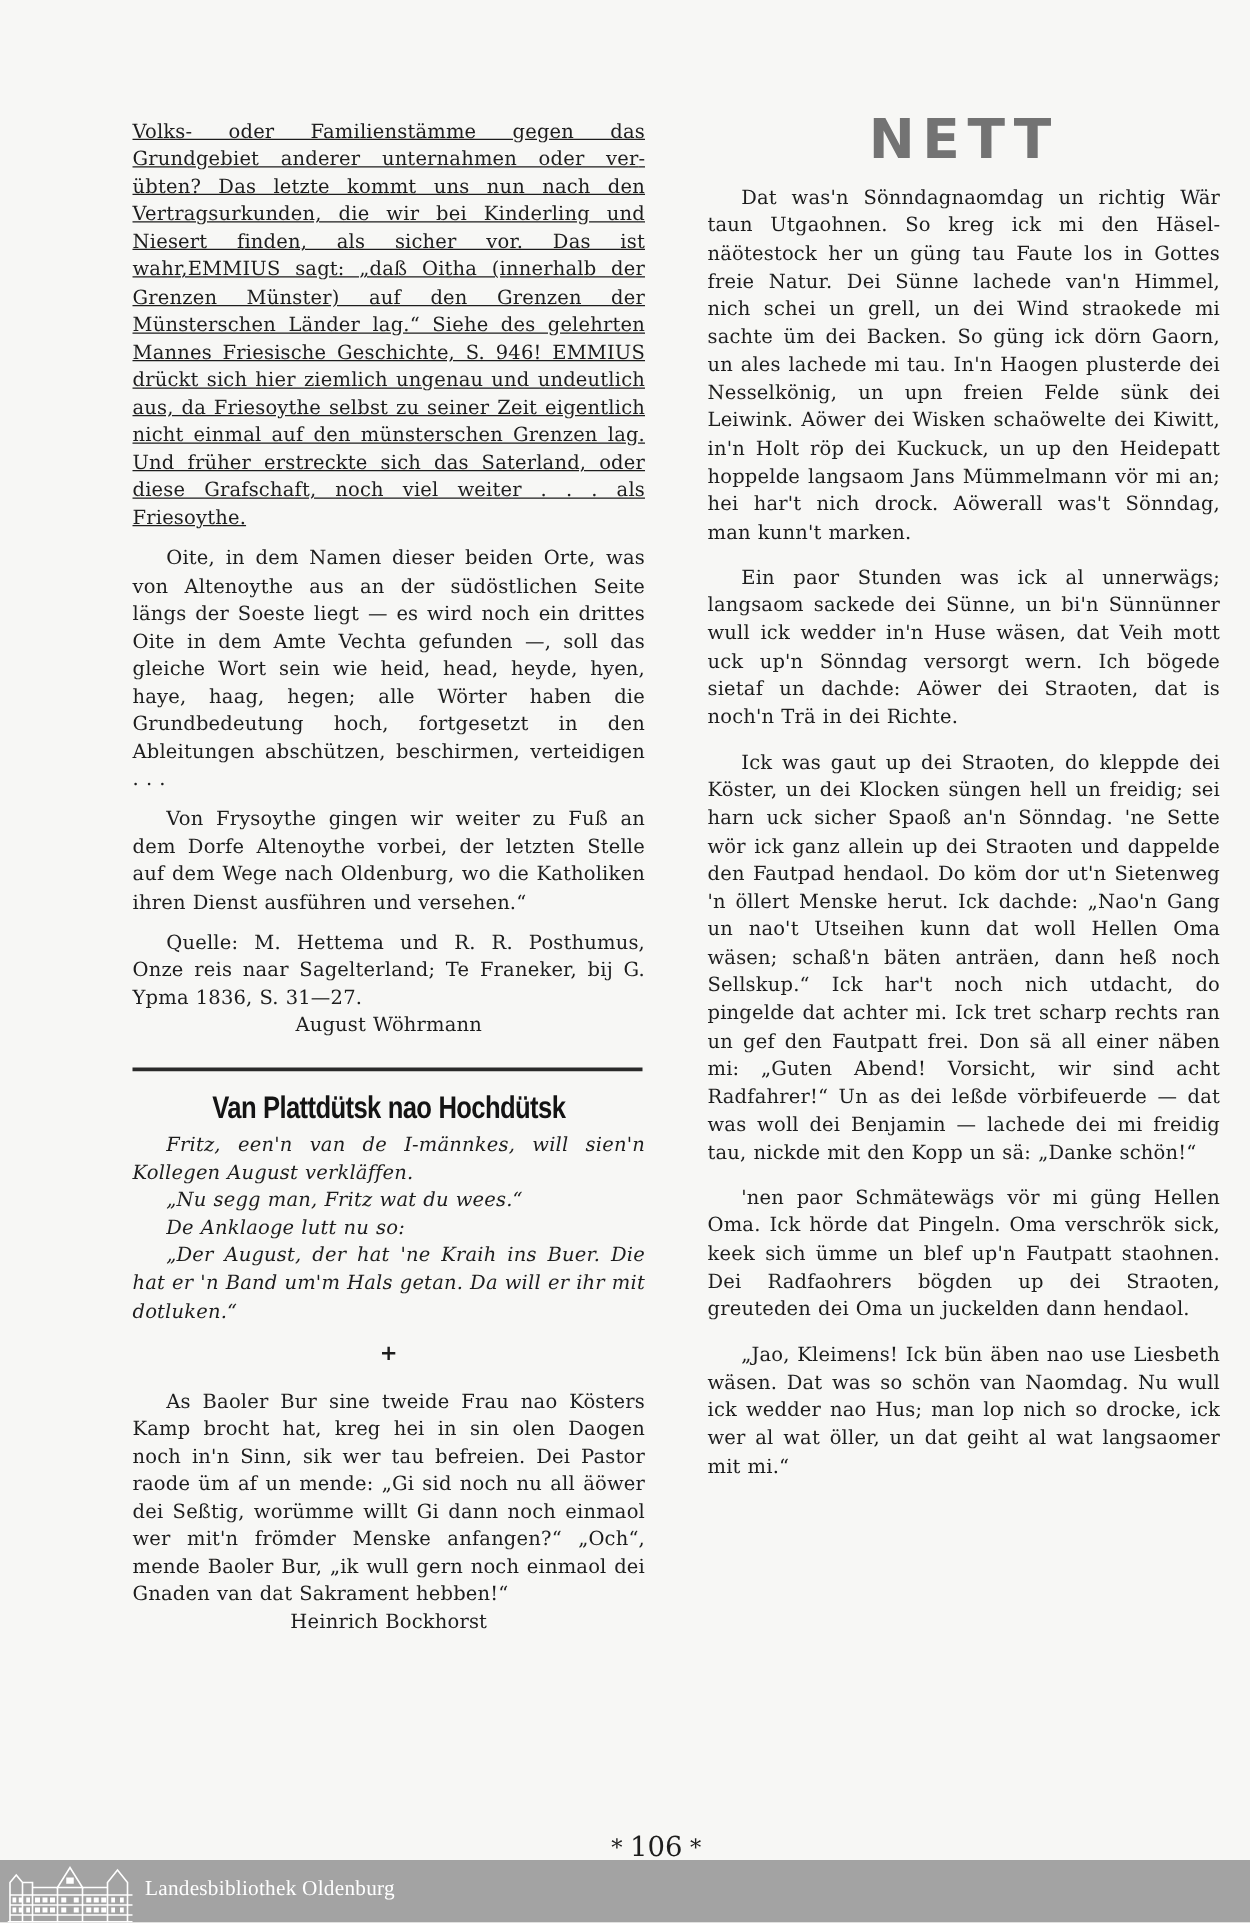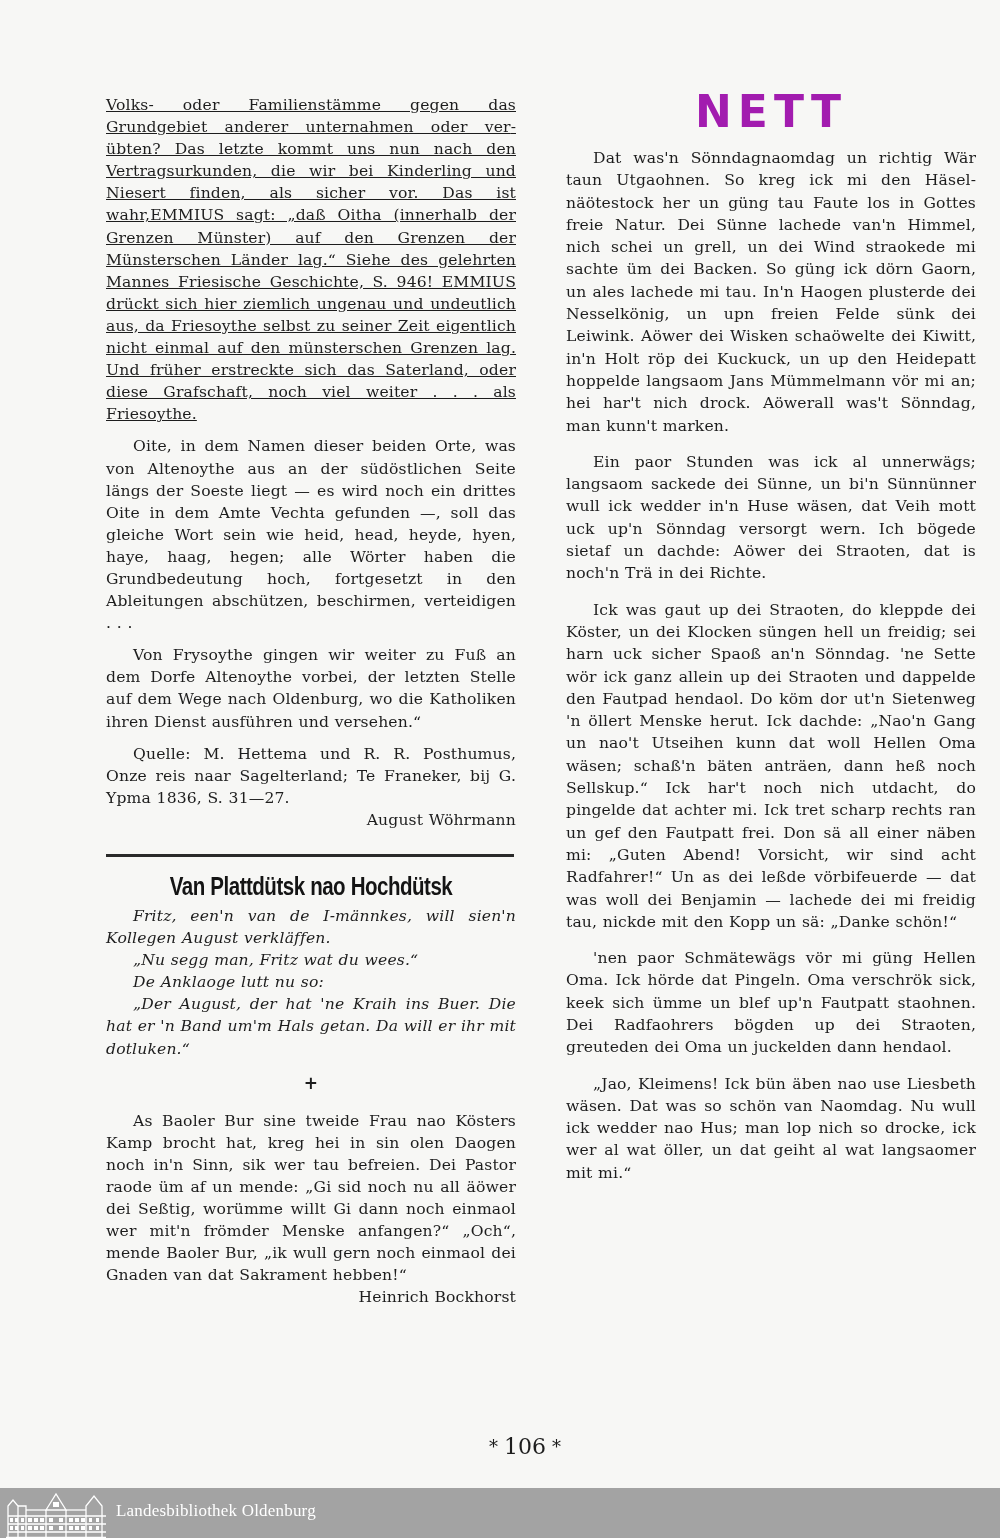--- a/index.html
+++ b/index.html
@@ -35,21 +35,21 @@
     .col-right { left: 566px; top: 87px; }
     .col p {
       margin: 0;
       text-indent: 27px;
       hyphens: manual;
     }
     .col p.noindent { text-indent: 0; text-decoration: underline; }
     .col p.gap { margin-top: 10px; }
     .col p.gap-lg { margin-top: 14px; }
     .signature {
-      text-align: right;
+      text-align: center;
       margin-top: 11px;
       text-indent: 0 !important;
     }
     .rule {
       height: 3px;
       background: #2a2a2a;
       margin: 23px 0 0 0;
       width: 408px;
     }
     .heading-plattdeutsch {
@@ -74,26 +74,26 @@
       font-weight: bold;
     }
     .title-nett {
       text-align: center;
       font-family: "DejaVu Sans", "Liberation Sans", sans-serif;
       font-weight: bold;
       font-size: 44px;
       letter-spacing: 6px;
       line-height: 50px;
       margin: 0 0 10px 0;
-      color: #a21caf;
+      color: #737373;
     }
     .col-right p { line-height: 22.3px; }
     .page-number {
       position: absolute;
-      top: 1432px;
+      top: 1464px;
       left: 0;
       width: 1000px;
       text-align: center;
       font-size: 22px;
       line-height: 30px;
       color: #1d1d1d;
       padding-left: 50px;
       box-sizing: border-box;
     }
     .page-number .star {

